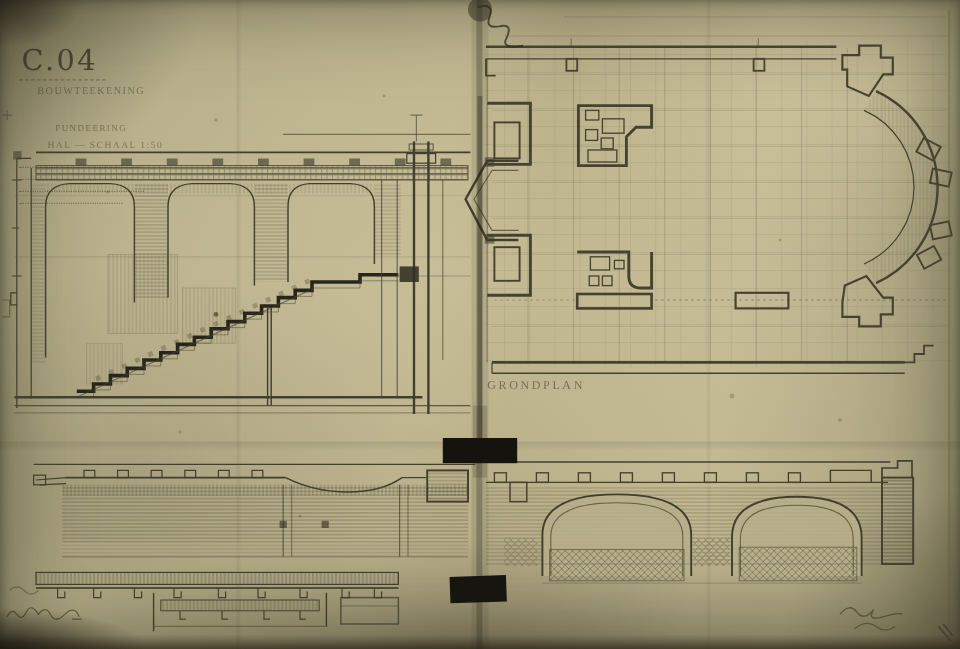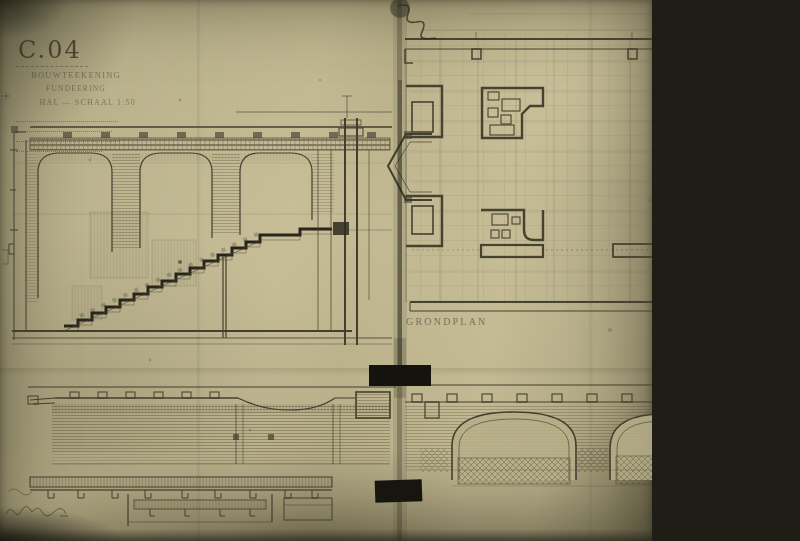--- a/index.html
+++ b/index.html
@@ -1,17 +1,17 @@
 <!DOCTYPE html>
 <html><head>
 <meta charset="utf-8">
 <style>
   html,body{margin:0;padding:0;background:#1f1d16;}
   .sheet{
-    position:relative;width:652px;height:541px;overflow:hidden;
+    position:relative;width:800px;height:541px;overflow:hidden;
     font-family:"Liberation Sans",sans-serif;
     background:
       radial-gradient(ellipse 120% 90% at 52% 42%, rgba(216,207,170,.45), rgba(216,207,170,0) 62%),
       radial-gradient(ellipse 42% 30% at 86% 16%, rgba(208,199,160,.40), transparent 70%),
       radial-gradient(ellipse 50% 42% at 14% 72%, rgba(118,111,84,.30), transparent 72%),
       radial-gradient(ellipse 62% 26% at 50% 102%, rgba(76,71,52,.50), transparent 75%),
       radial-gradient(ellipse 30% 38% at 0% 0%, rgba(66,62,45,.55), transparent 70%),
       radial-gradient(ellipse 26% 34% at 100% 100%, rgba(72,67,48,.48), transparent 72%),
       radial-gradient(ellipse 20% 45% at 100% 45%, rgba(150,142,110,.35), transparent 75%),
       linear-gradient(100deg,#a19a77 0%,#b4ac86 16%,#bbb28b 44%,#b2a982 54%,#beb58e 74%,#a79f7b 93%,#948d6b 100%);
@@ -30,21 +30,21 @@
   .edge-bottom{position:absolute;left:0;bottom:0;width:800px;height:12px;
     background:linear-gradient(rgba(30,28,18,0),rgba(30,28,18,.5));}
   svg.art{position:absolute;left:0;top:0;}
   .title-block{position:absolute;left:16px;top:36px;width:120px;color:rgba(58,53,38,.8);}
   .dnum{font-family:"DejaVu Serif",serif;font-size:24px;letter-spacing:2px;
     color:rgba(55,50,35,.82);filter:blur(.3px);width:fit-content;
     border-bottom:1px dashed rgba(58,53,38,.40);padding:0 6px 2px 2px;}
   .tline{font-family:"Liberation Serif",serif;text-transform:uppercase;text-align:center;
     color:rgba(62,57,40,.50);letter-spacing:1.2px;filter:blur(.5px);line-height:11px;}
   .tl1{font-size:8.5px;margin-top:3px;}
-  .tl2{font-size:7.5px;margin-top:2px;}
+  .tl2{font-size:7.5px;margin-top:20px;}
   .tl3{font-size:8px;margin-top:3px;text-align:right;}
   .trow{border-bottom:1px dotted rgba(58,53,38,.45);height:6px;}
   .trow.r1{width:102px;margin-top:7px;}
   .trow.r2{width:96px;margin-top:3px;}
   .trow.r3{width:104px;margin-top:3px;}
   .trow.r4{width:86px;margin-top:3px;}
   .plan-label{position:absolute;left:406px;top:316px;
     font-family:"Liberation Serif",serif;font-size:10px;letter-spacing:2.2px;
     color:rgba(55,52,38,.55);filter:blur(.4px);text-transform:uppercase;}
 </style>

